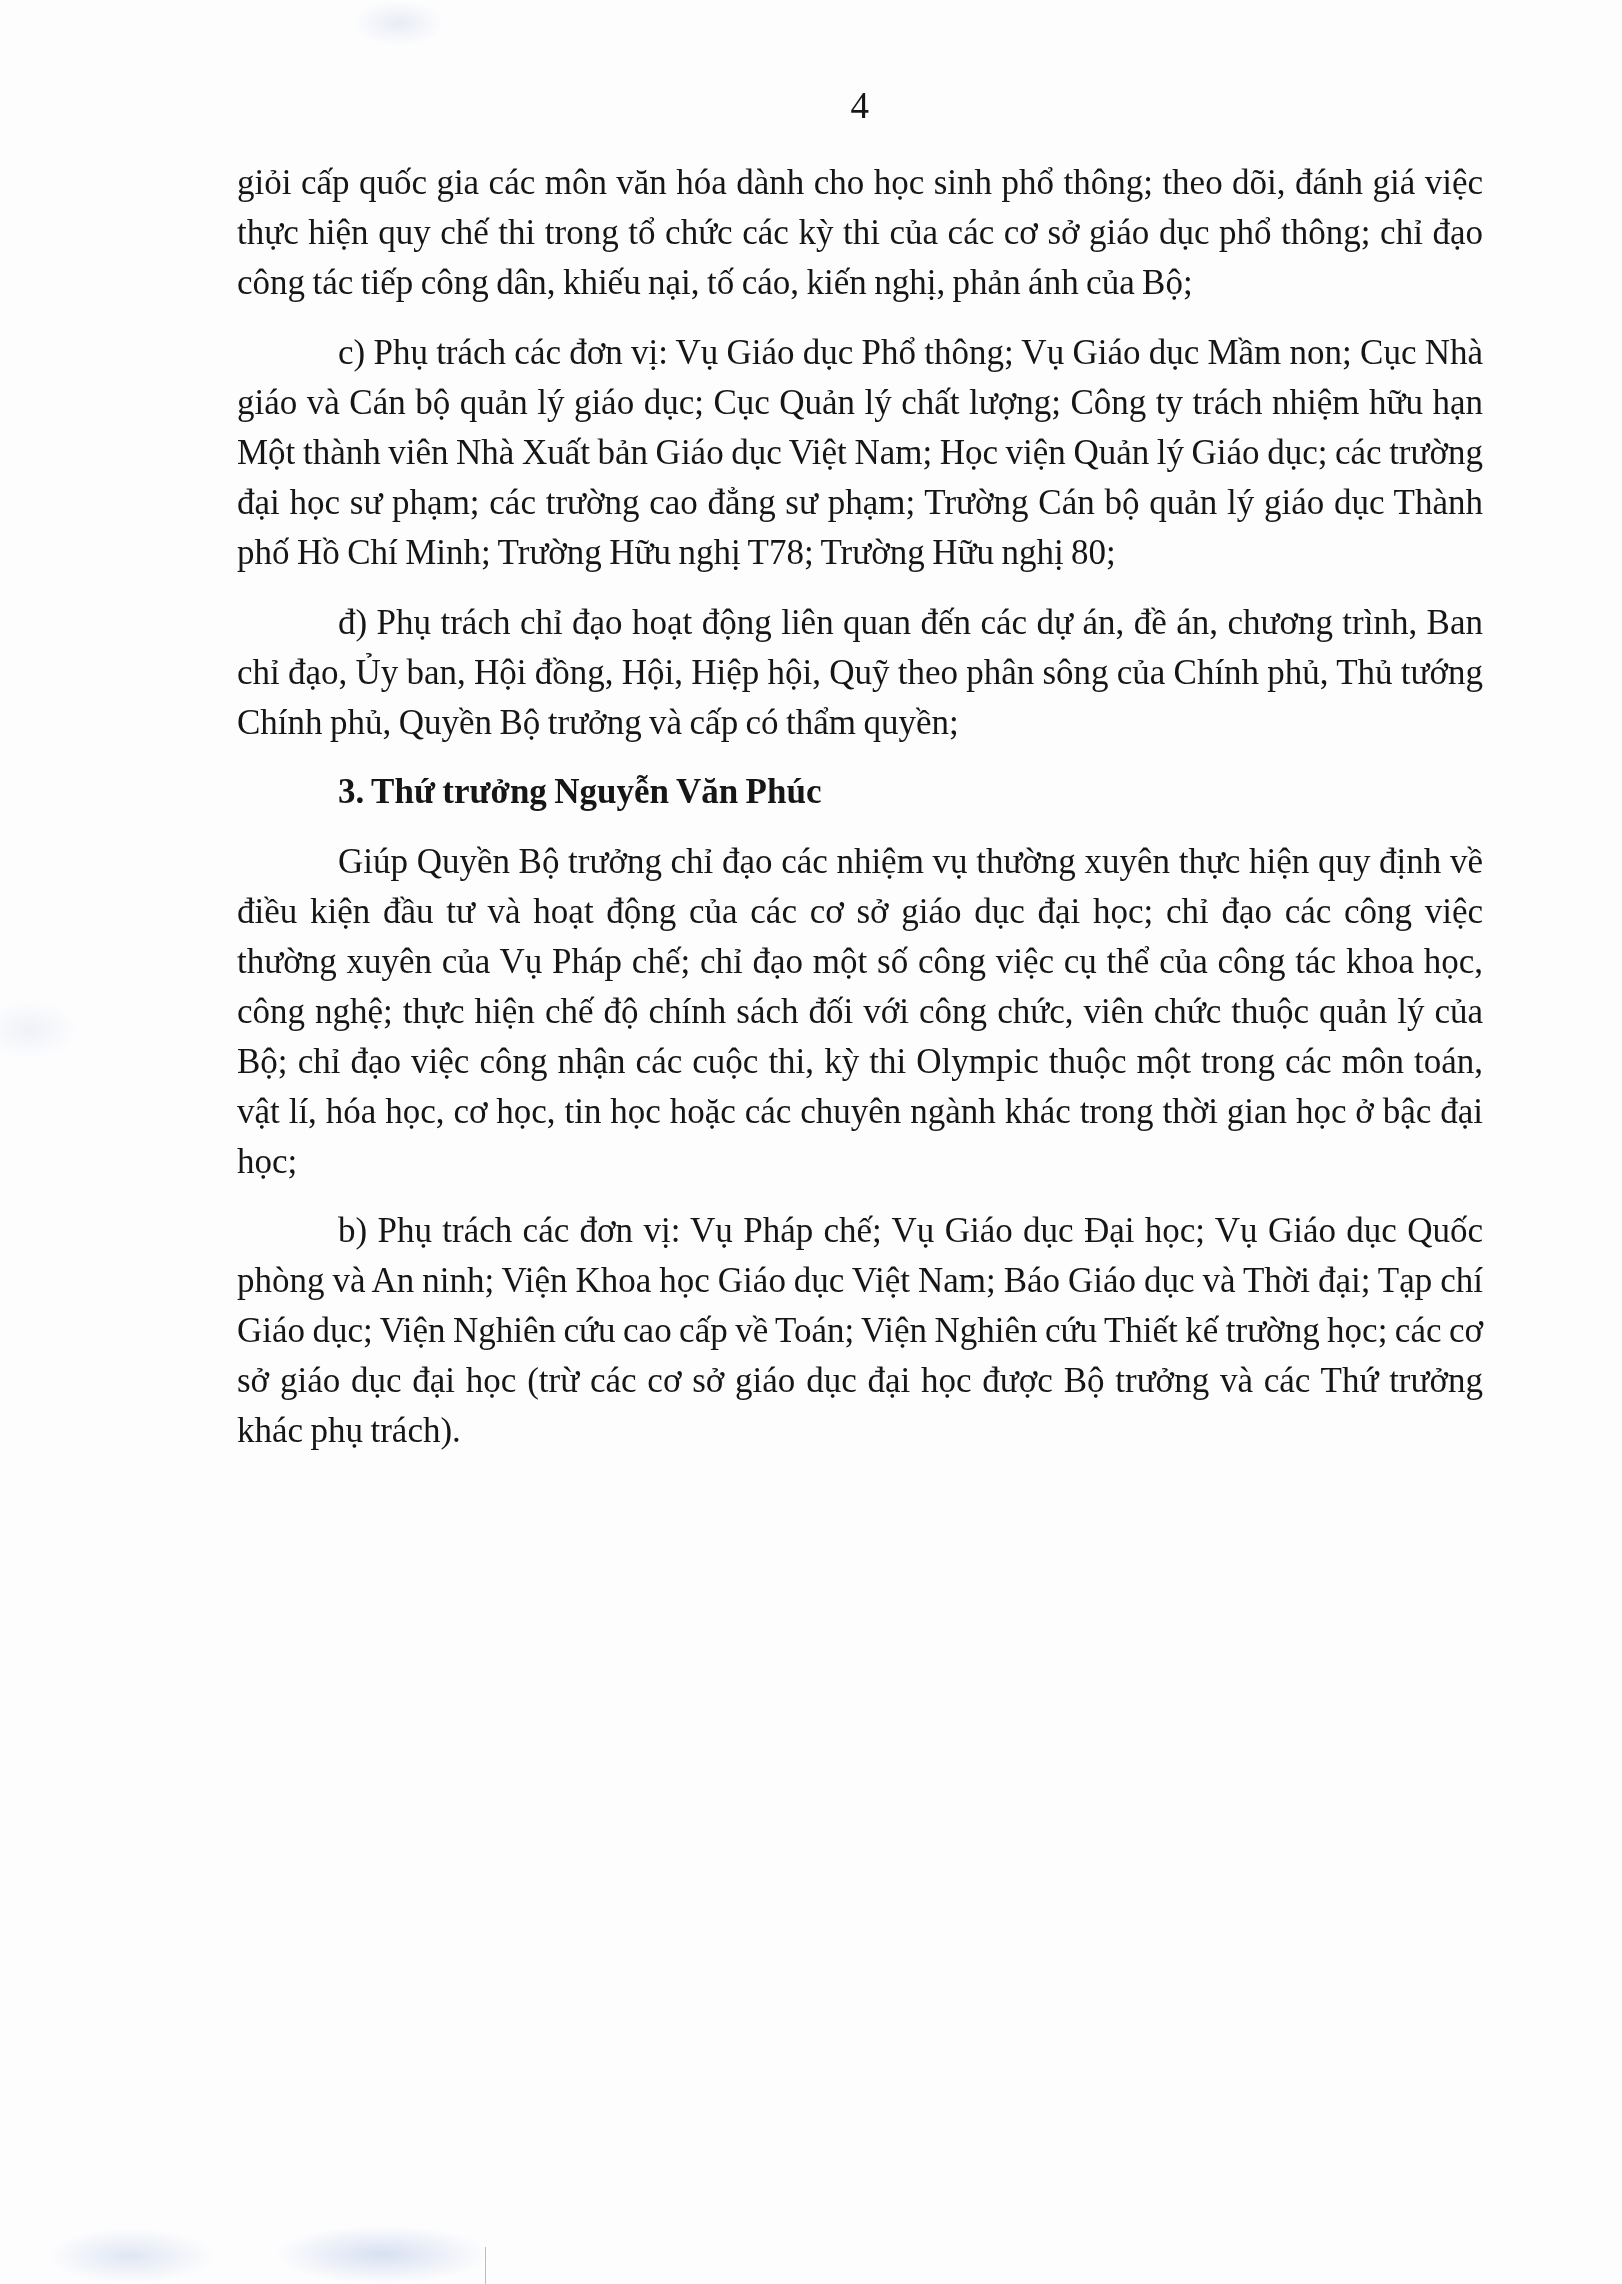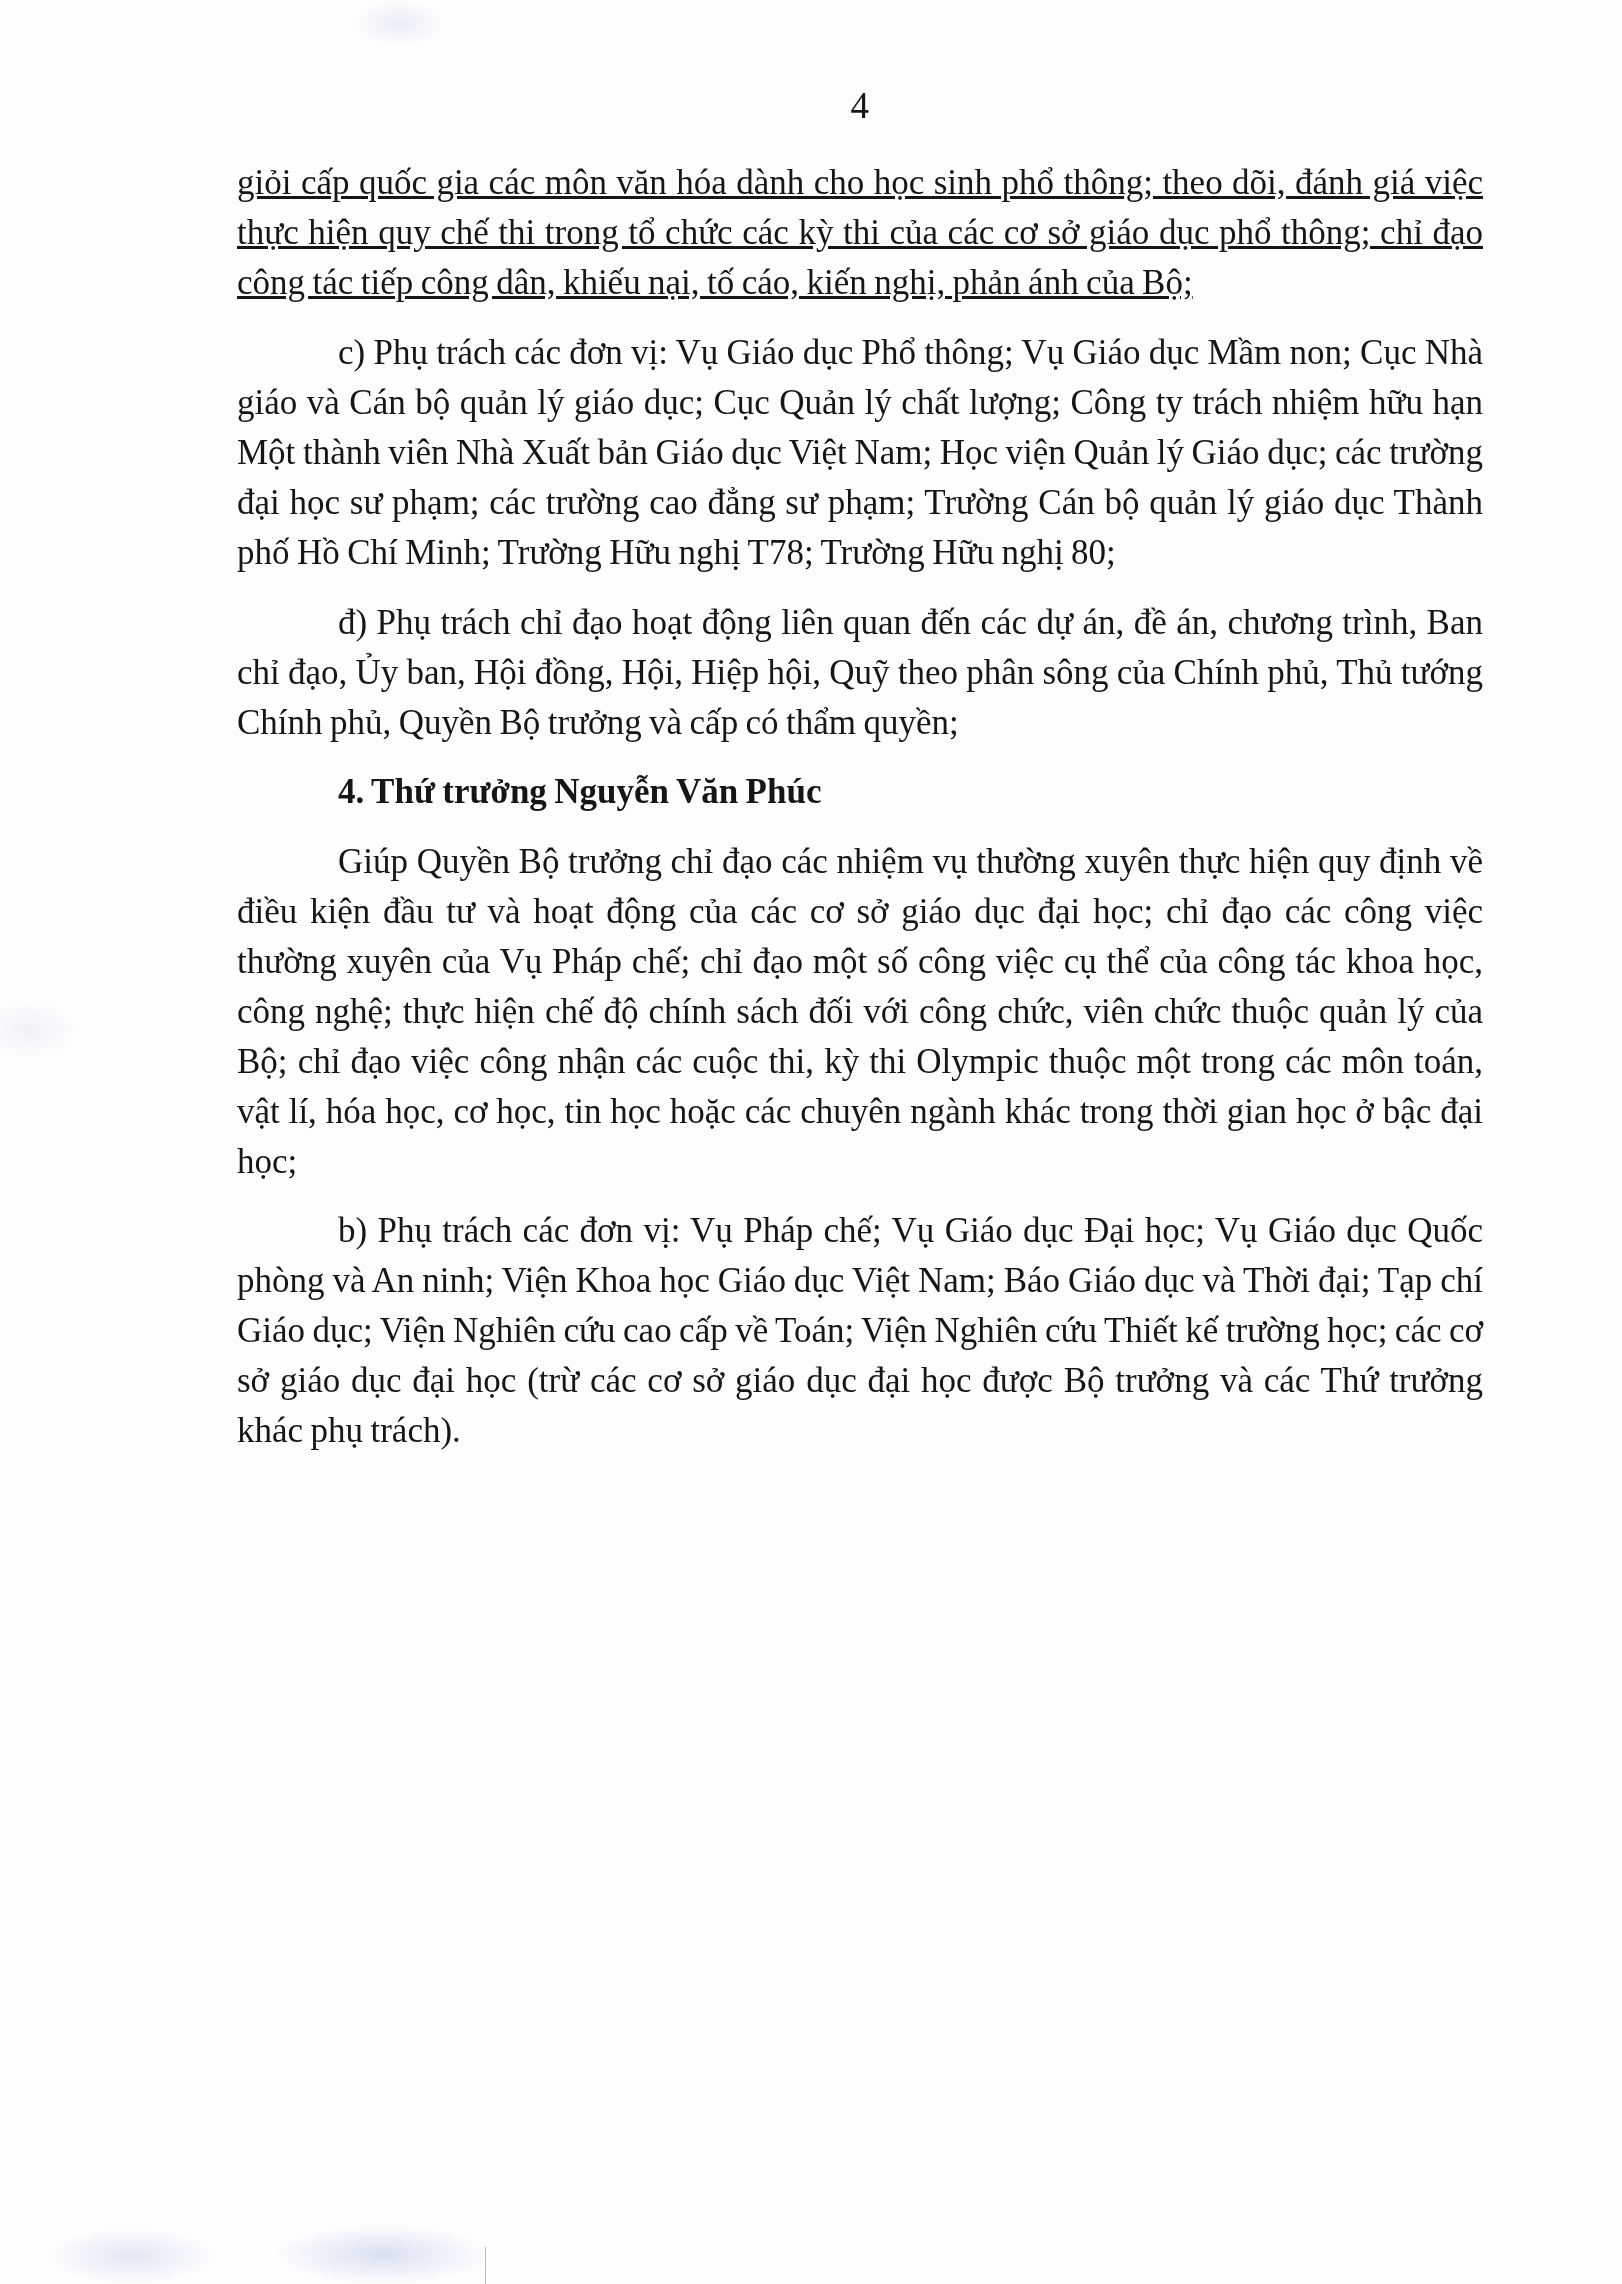--- a/index.html
+++ b/index.html
@@ -32,21 +32,20 @@
   p.para {
     margin: 0 0 19.6px 0;
     font-size: 35px;
     line-height: 50px;
     text-align: justify;
     word-spacing: -1.3px;
     text-indent: 101px;
   }
   p.para.no-indent {
     text-indent: 0;
-    text-decoration: underline;
   }
   p.para.heading {
     font-weight: bold;
     text-align: left;
   }
   
   .artifact {
     position: absolute;
     pointer-events: none;
   }
@@ -86,21 +85,21 @@
     <div class="page-number">4</div>
 
     <p class="para no-indent">giỏi cấp quốc gia các môn văn hóa dành cho học sinh phổ thông; theo dõi, đánh giá việc thực hiện quy chế thi trong tổ chức các kỳ thi của các cơ sở giáo dục phổ thông; chỉ đạo công tác tiếp công dân, khiếu nại, tố cáo, kiến nghị, phản ánh của Bộ;</p>
 
     <p class="para">c) Phụ trách các đơn vị: Vụ Giáo dục Phổ thông; Vụ Giáo dục Mầm non; Cục Nhà giáo và Cán bộ quản lý giáo dục; Cục Quản lý chất lượng; Công ty trách nhiệm hữu hạn Một thành viên Nhà Xuất bản Giáo dục Việt Nam; Học viện Quản lý Giáo dục; các trường đại học sư phạm; các trường cao đẳng sư phạm; Trường Cán bộ quản lý giáo dục Thành phố Hồ Chí Minh; Trường Hữu nghị T78; Trường Hữu nghị 80;</p>
 
 
     <p class="para">đ) Phụ trách chỉ đạo hoạt động liên quan đến các dự án, đề án, chương trình, Ban chỉ đạo, Ủy ban, Hội đồng, Hội, Hiệp hội, Quỹ theo phân sông của Chính phủ, Thủ tướng Chính phủ, Quyền Bộ trưởng và cấp có thẩm quyền;</p>
 
 
-    <p class="para heading">4. Thứ trưởng Nguyễn Văn Phúc</p>
+    <p class="para heading">3. Thứ trưởng Nguyễn Văn Phúc</p>
 
 
     <p class="para">Giúp Quyền Bộ trưởng chỉ đạo các nhiệm vụ thường xuyên thực hiện quy định về điều kiện đầu tư và hoạt động của các cơ sở giáo dục đại học; chỉ đạo các công việc thường xuyên của Vụ Pháp chế; chỉ đạo một số công việc cụ thể của công tác khoa học, công nghệ; thực hiện chế độ chính sách đối với công chức, viên chức thuộc quản lý của Bộ; chỉ đạo việc công nhận các cuộc thi, kỳ thi Olympic thuộc một trong các môn toán, vật lí, hóa học, cơ học, tin học hoặc các chuyên ngành khác trong thời gian học ở bậc đại học;</p>
 
     <p class="para">b) Phụ trách các đơn vị: Vụ Pháp chế; Vụ Giáo dục Đại học; Vụ Giáo dục Quốc phòng và An ninh; Viện Khoa học Giáo dục Việt Nam; Báo Giáo dục và Thời đại; Tạp chí Giáo dục; Viện Nghiên cứu cao cấp về Toán; Viện Nghiên cứu Thiết kế trường học; các cơ sở giáo dục đại học (trừ các cơ sở giáo dục đại học được Bộ trưởng và các Thứ trưởng khác phụ trách).</p>
 
   </div>
 
 </div>
 

